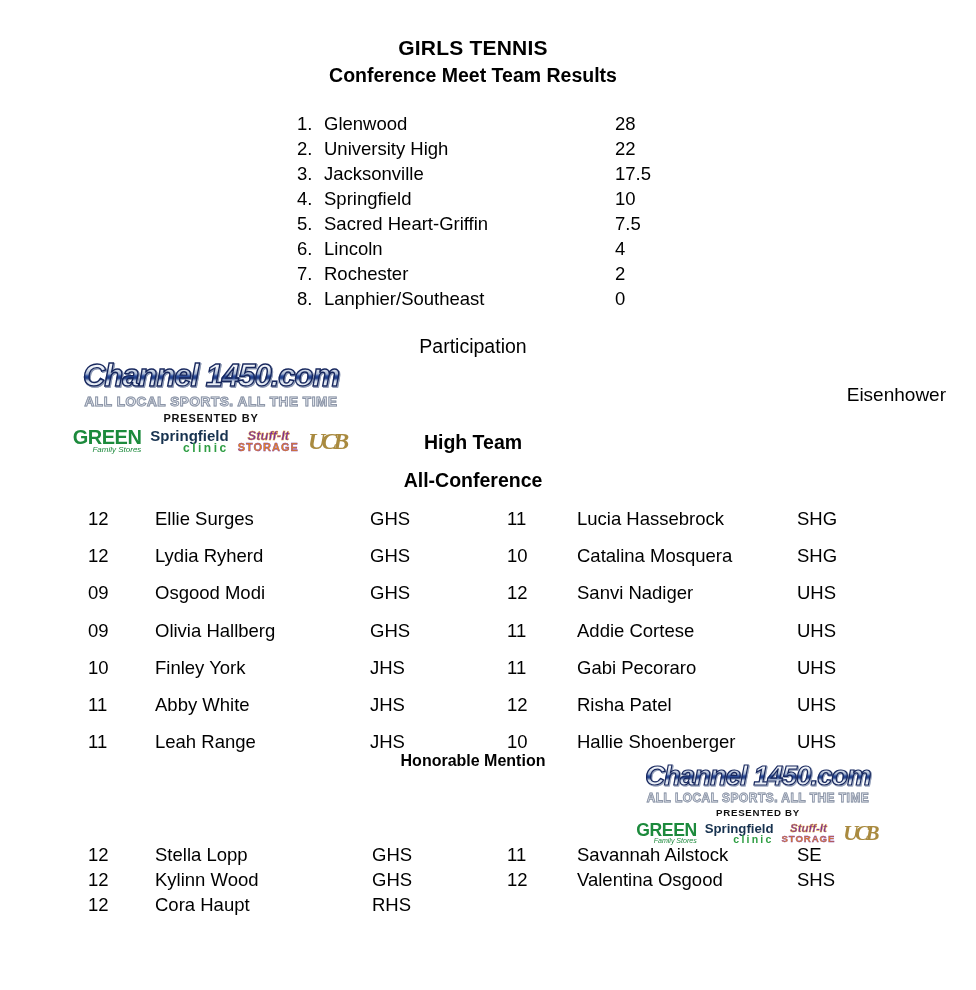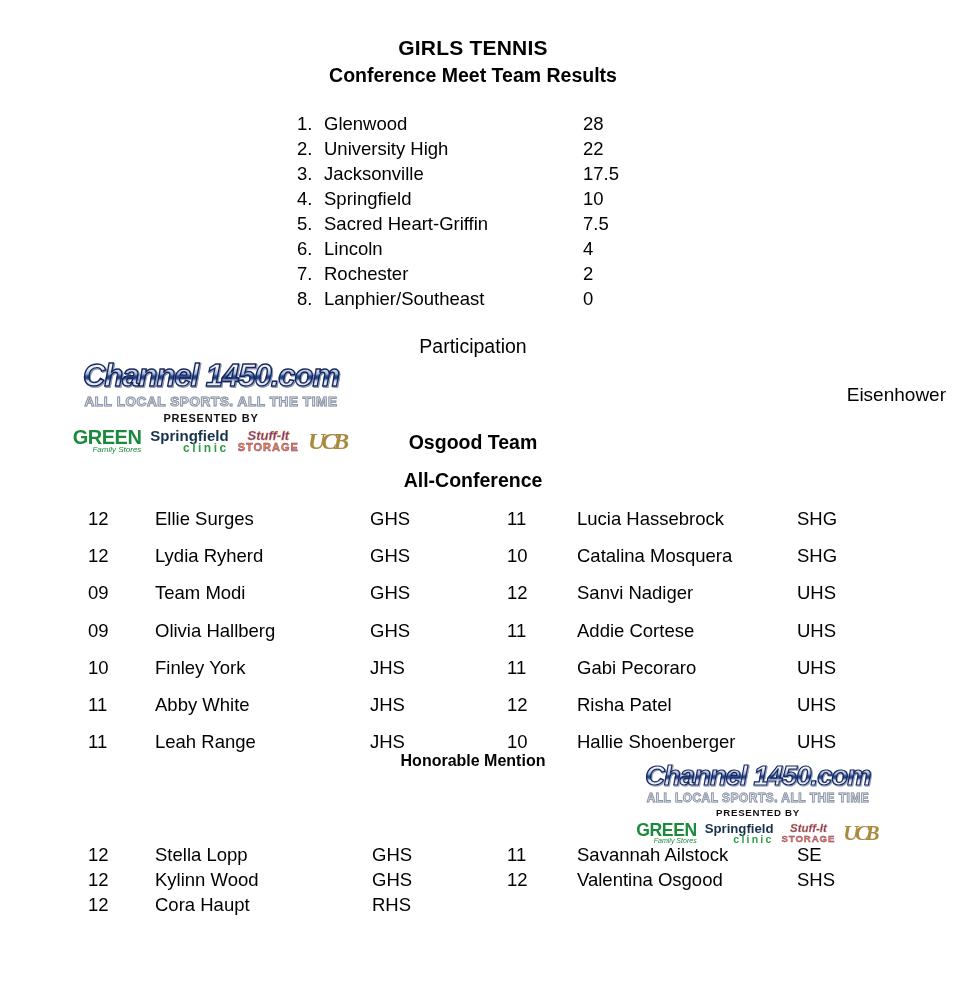--- a/index.html
+++ b/index.html
@@ -15,21 +15,21 @@
   }
   .abs { position: absolute; }
   .centerband { left: 0; width: 946px; text-align: center; }
 
   .title1 { top: 36px; font-size: 21px; font-weight: bold; letter-spacing: 0.2px; }
   .title2 { top: 64px; font-size: 19.5px; font-weight: bold; text-align: center; }
 
   
   .team-results { left: 297px; top: 111px; font-size: 18.5px; }
   .tr-row { display: grid; grid-template-columns: 27px 259px auto; height: 25px; align-items: center; }
-  .tr-score { text-align: left; }
+  .tr-score { text-align: left; margin-left: 32px; }
 
   
   .h-participation { top: 335px; font-size: 19.5px; font-weight: normal; }
   .t-eisenhower { top: 384px; font-size: 19px; text-align: right; }
   .h-firstteam { top: 431px; font-size: 19.5px; font-weight: bold; }
   .h-allconf { top: 469px; font-size: 19.5px; font-weight: bold; }
   .h-honorable { top: 752px; font-size: 16px; font-weight: bold; }
 
   
   .ptable { font-size: 18.5px; }
@@ -153,37 +153,37 @@
       </div>
       <div class="sp">
         <span class="sp-stuff-main">Stuff-It</span>
         <span class="sp-stuff-sub">STORAGE</span>
       </div>
       <div class="sp sp-ucb">UCB</div>
     </div>
   </div>
 
   <div class="abs centerband t-eisenhower">Eisenhower</div>
-  <div class="abs centerband h-firstteam">Osgood Team</div>
+  <div class="abs centerband h-firstteam">High Team</div>
   <div class="abs centerband h-allconf">All-Conference</div>
 
   <div class="abs ptable ft-left">
     <div class="ft-row">
       <span>12</span>
       <span>Ellie Surges</span>
       <span>GHS</span>
     </div>
     <div class="ft-row">
       <span>12</span>
       <span>Lydia Ryherd</span>
       <span>GHS</span>
     </div>
     <div class="ft-row">
       <span>09</span>
-      <span>Team Modi</span>
+      <span>Osgood Modi</span>
       <span>GHS</span>
     </div>
     <div class="ft-row">
       <span>09</span>
       <span>Olivia Hallberg</span>
       <span>GHS</span>
     </div>
     <div class="ft-row">
       <span>10</span>
       <span>Finley York</span>

